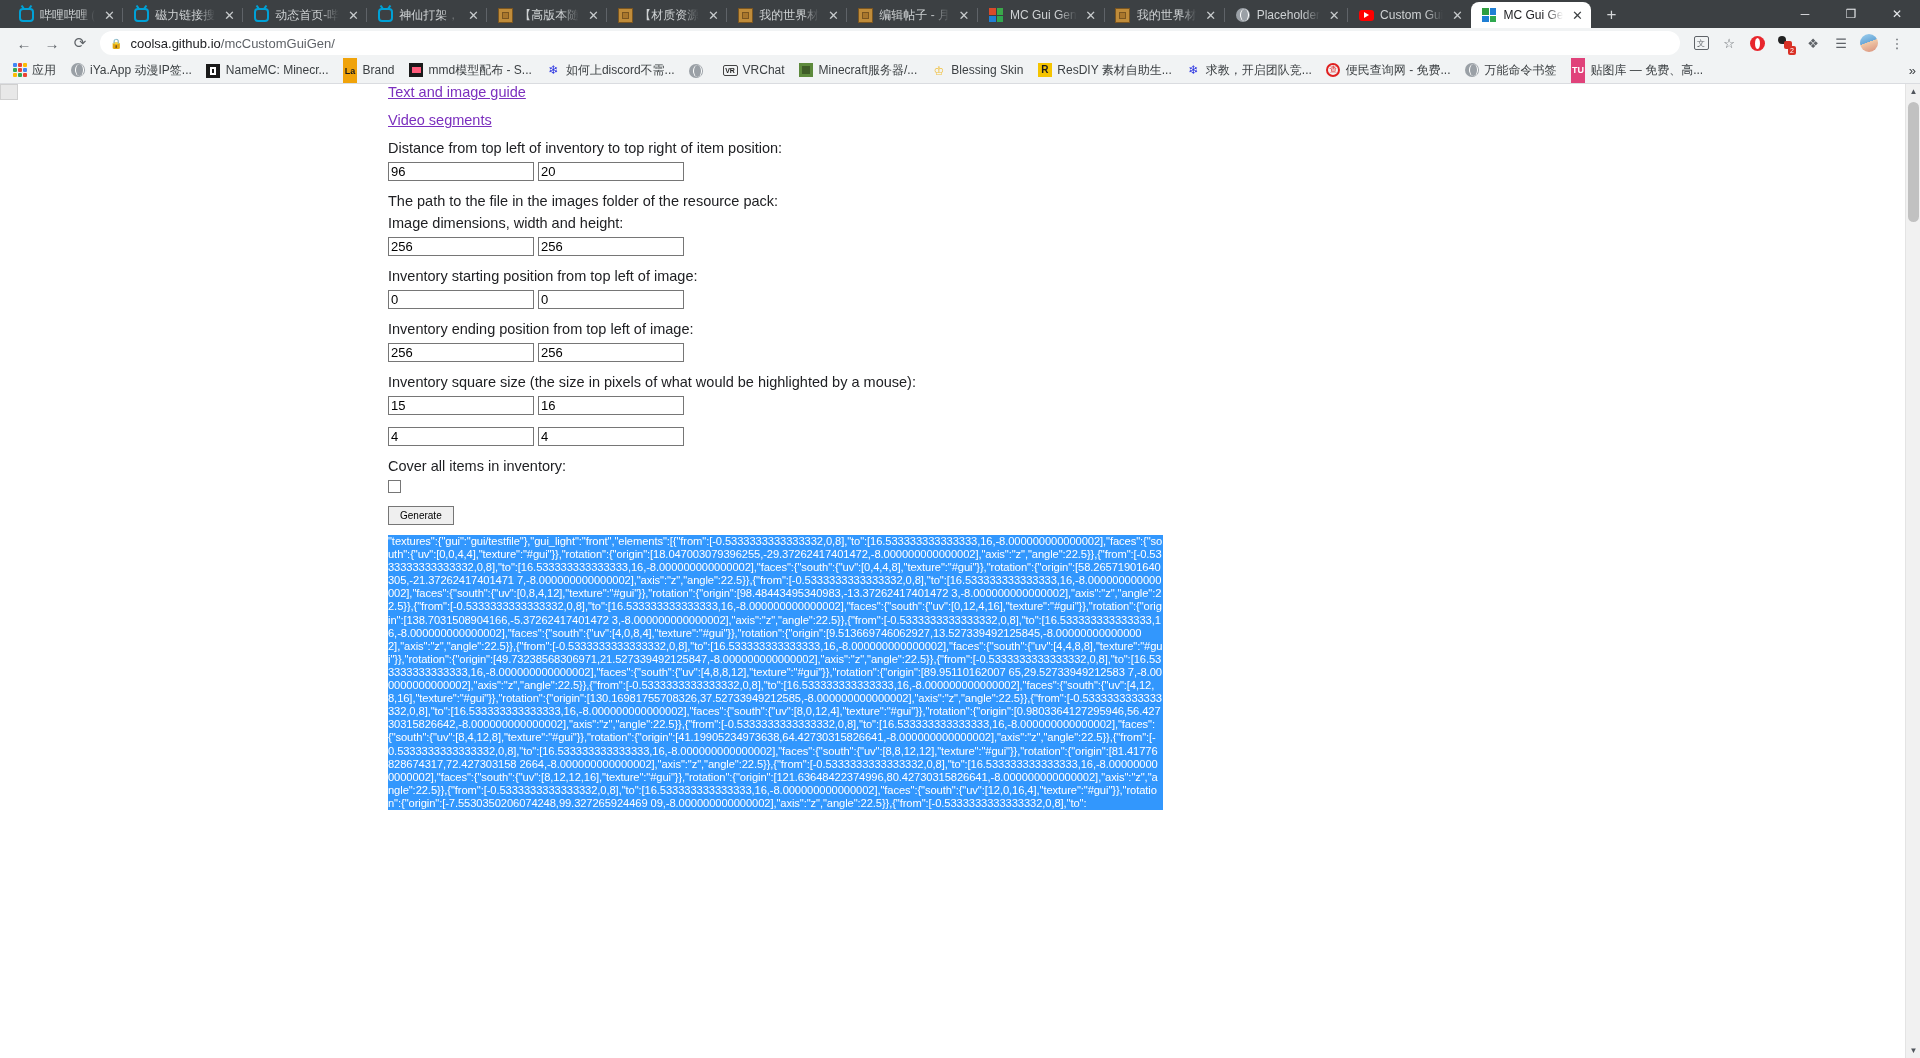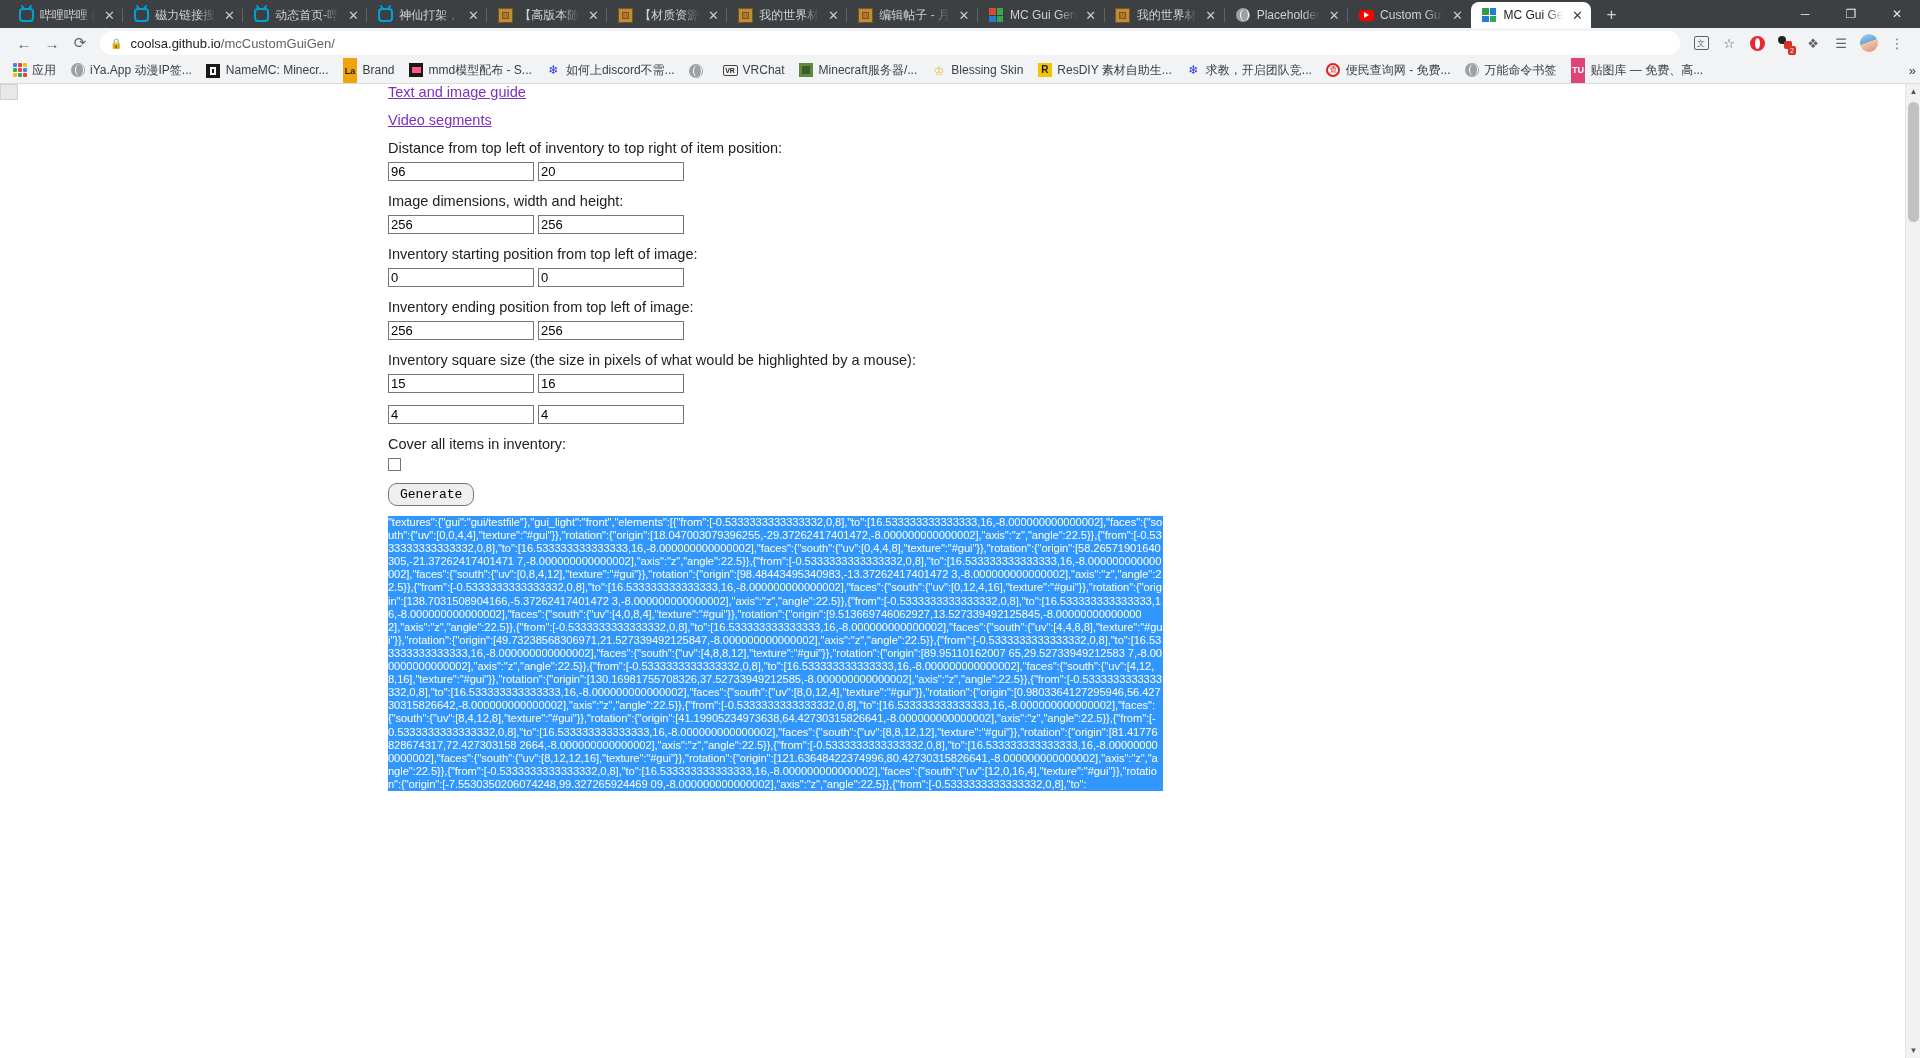--- a/index.html
+++ b/index.html
@@ -226,28 +226,28 @@
   .fin.w1 { width: 146px; }
   .fin.single { width: 146px; }
   .checkbox {
     width: 13px; height: 13px;
     border: 1px solid #767676;
     background: #fff;
     display: block;
     margin-bottom: 12px;
   }
   .genbtn {
-    font-size: 13px;
-    font-family: Liberation Mono, monospace;
+    font-size: 10px;
+    font-family: Liberation Sans, sans-serif;
     padding: 3px 11px;
     border: 1px solid #767676;
     background: #efefef;
     color: #000;
     margin-bottom: 10px;
-    border-radius: 9px;
+    border-radius: 0;
   }
   .jsonout {
     width: 775px;
     font-size: 11.2px;
     line-height: 13.1px;
     font-family: "Liberation Sans", sans-serif;
     color: #ffffff;
     background: #3297fd;
     word-break: break-all;
     white-space: normal;
@@ -556,20 +556,21 @@
       <a class="link">Video segments</a>
 
       
       <div class="flabel">Distance from top left of inventory to top right of item position:</div>
       <div class="frow">
         <input class="fin w1" value="96" style="">
         <input class="fin w1" value="20" style="">
       </div>
 
       
+      <div class="flabel">The path to the file in the images folder of the resource pack:</div>
 
       
       <div class="flabel">Image dimensions, width and height:</div>
       <div class="frow">
         <input class="fin w1" value="256" style="">
         <input class="fin w1" value="256" style="">
       </div>
 
       
       <div class="flabel">Inventory starting position from top left of image:</div>

